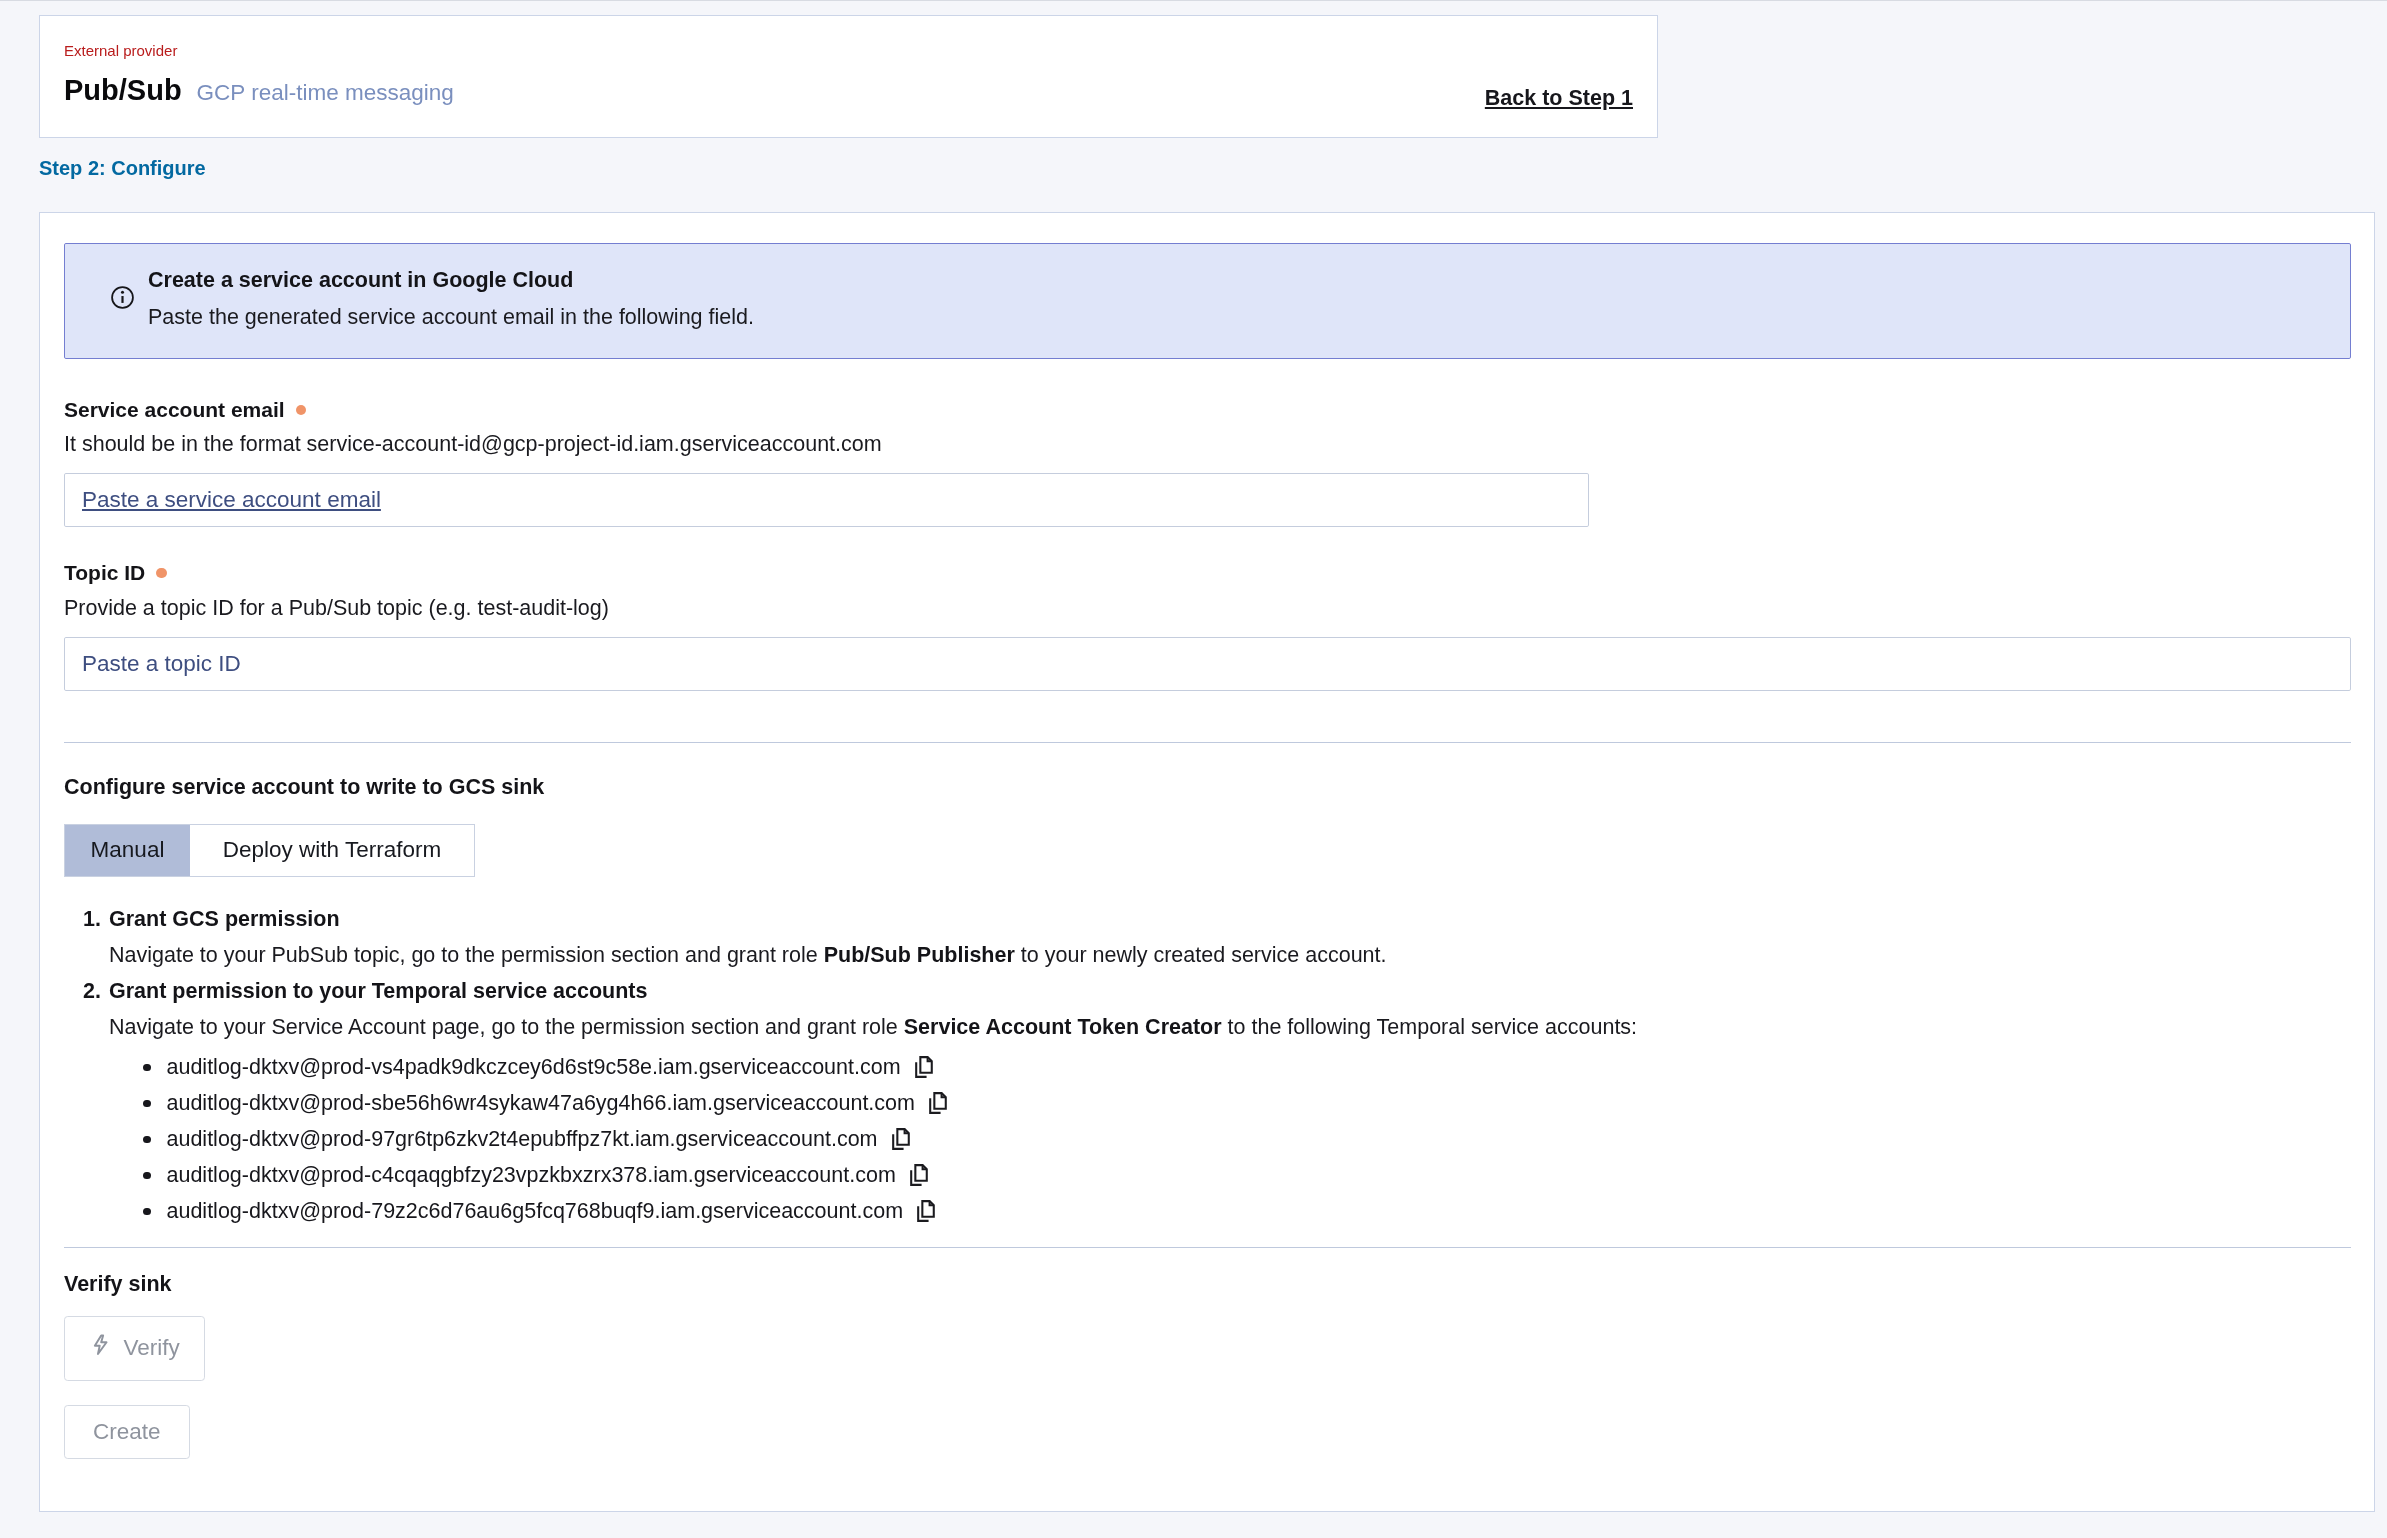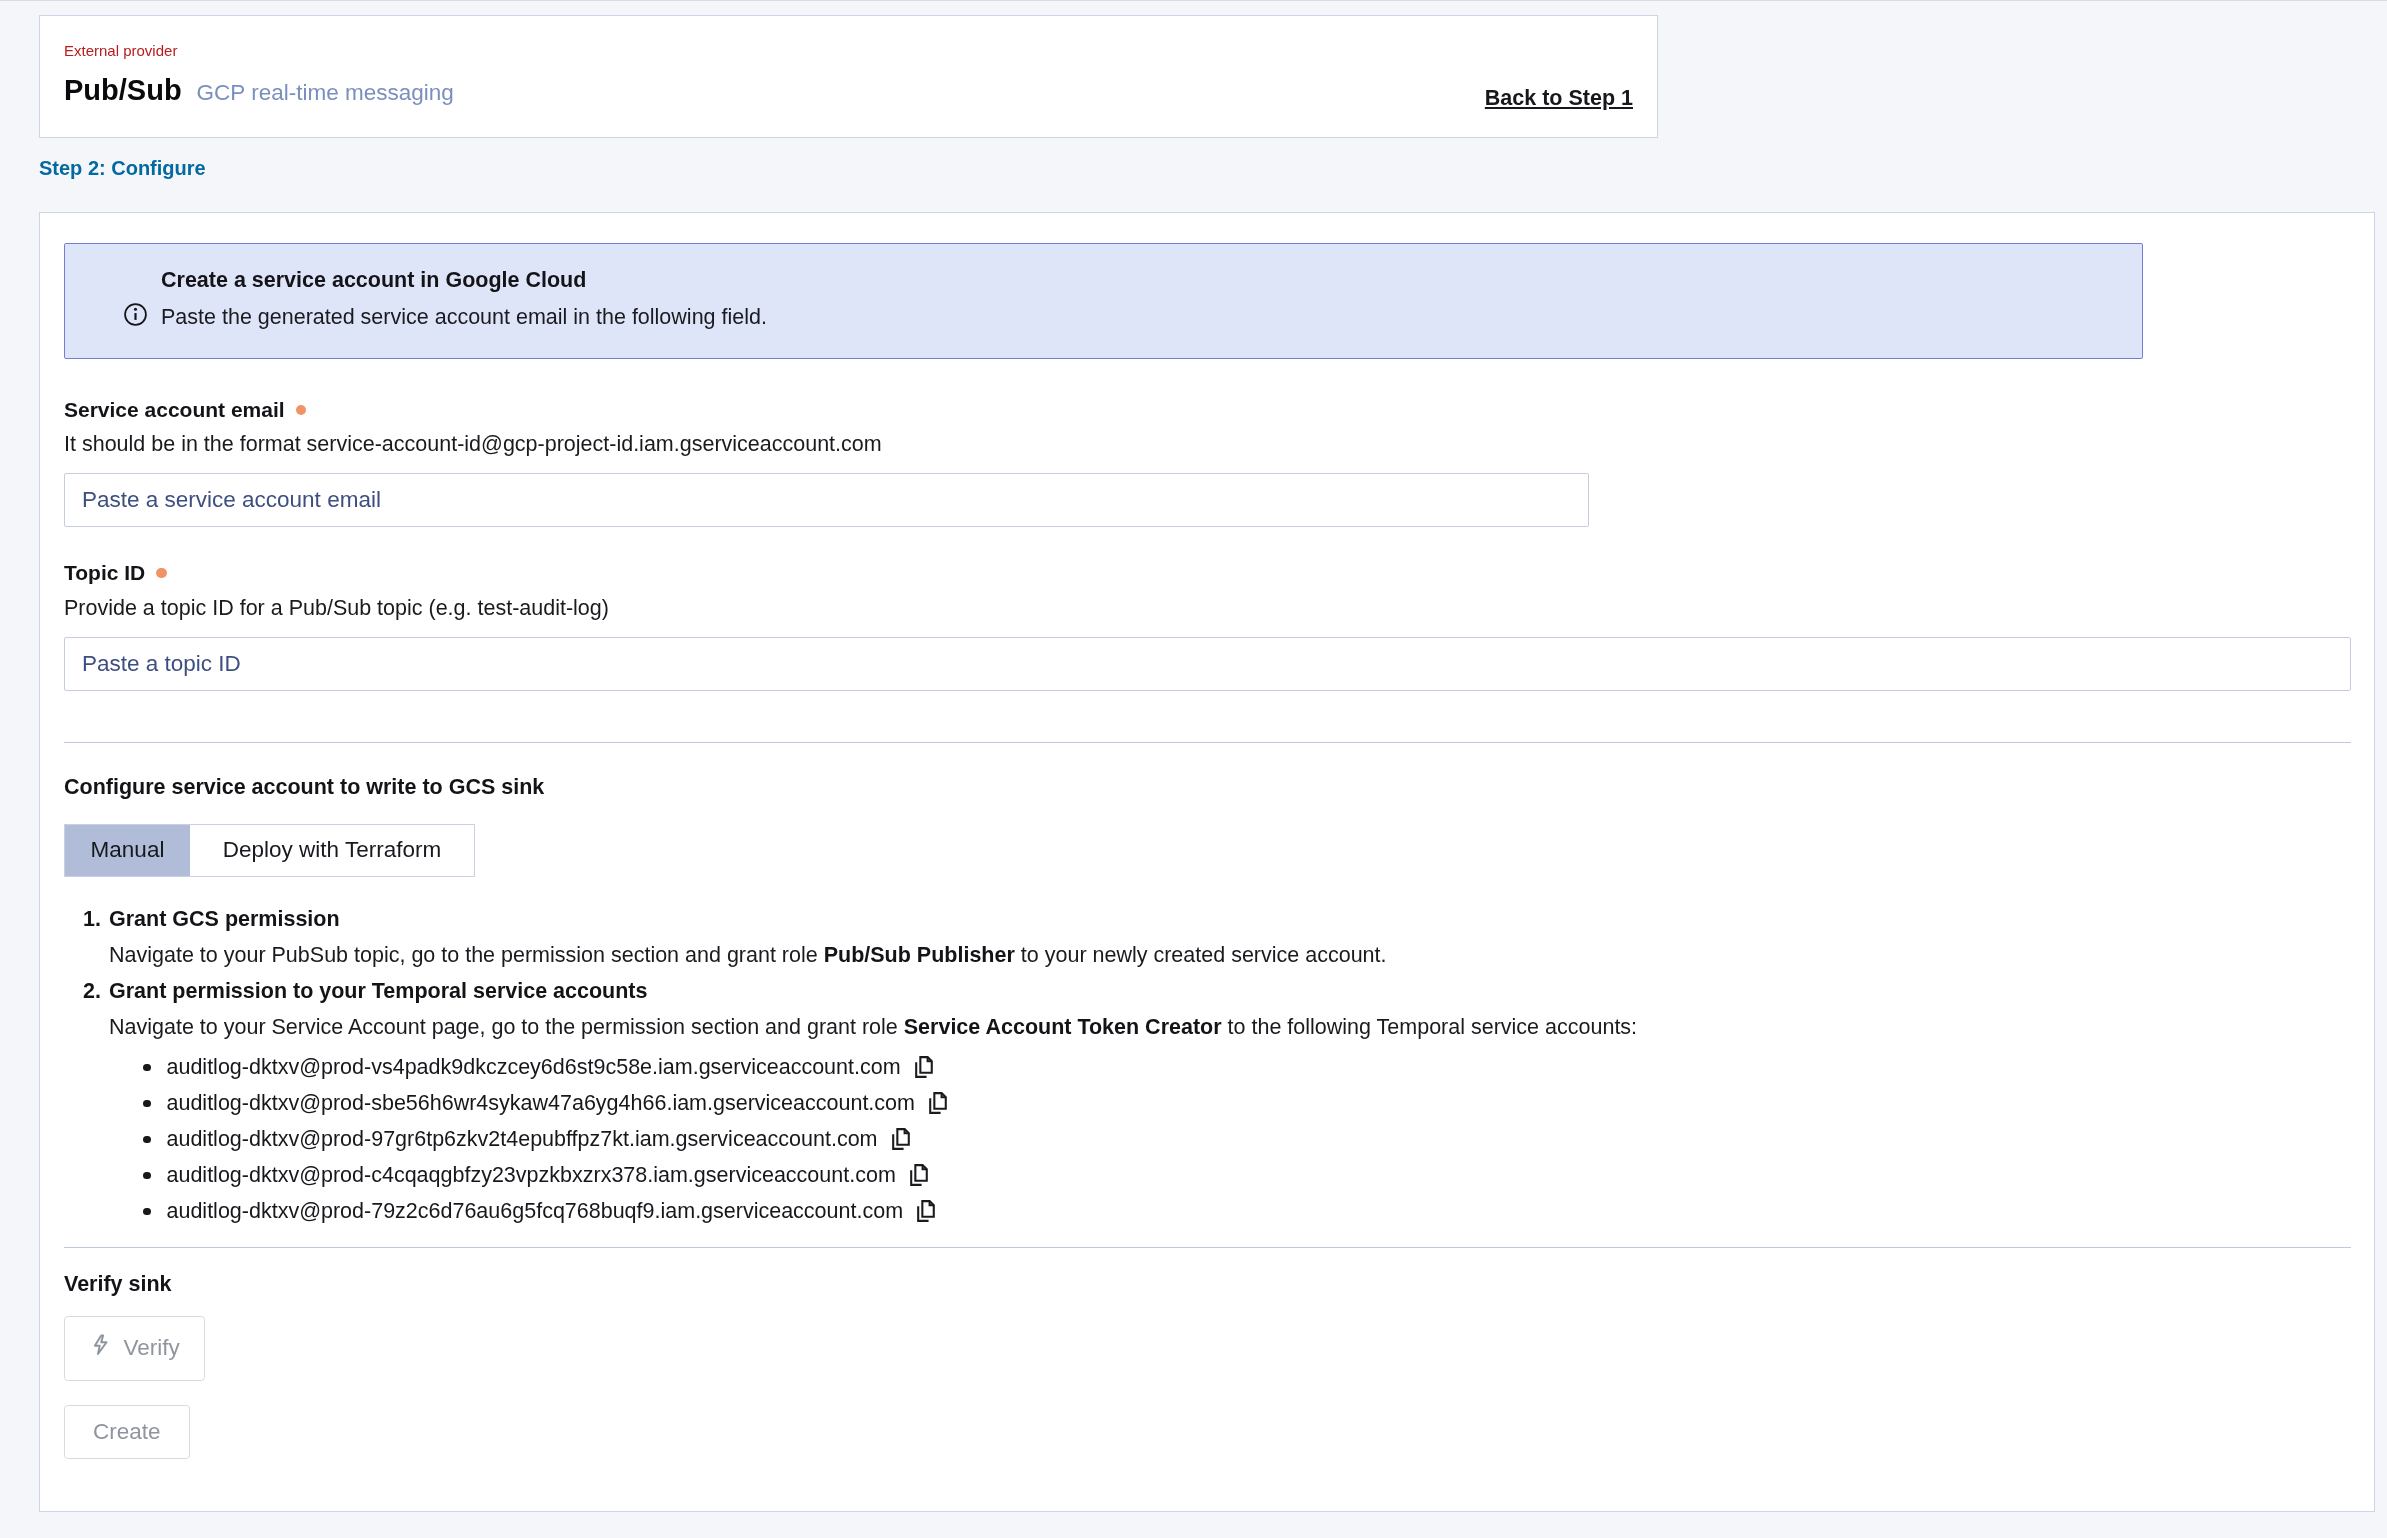--- a/index.html
+++ b/index.html
@@ -48,27 +48,27 @@
     margin: 32px 0 0 39px;
     width: 2336px;
     height: 1300px;
     background: #ffffff;
     border: 0.9px solid #ccd5e8;
     padding: 30px 24px 0 24px;
   }
 
   
   .banner {
-    width: 2079px;
+    width: 2287px;
     background: #dfe5f9;
     border: 1.9px solid #747ed1;
     border-radius: 1.9px;
-    padding: 24px 19px 28px 58px;
+    padding: 24px 19px 28px 45px;
     display: flex;
-    align-items: flex-end;
+    align-items: center;
     gap: 13px;
   }
   .banner svg { margin-top: 0.9px; flex: 0 0 auto; }
   .banner-title { font-size: 21.5px; font-weight: 700; color: #141418; }
   .banner-body  { font-size: 21.5px; color: #1a1a1f; margin-top: 12px; }
 
   
   .field { margin-top: 39px; }
   .field.second { margin-top: 34px; }
   .label-row { display: flex; align-items: center; gap: 11.2px; }
@@ -85,21 +85,21 @@
     border: 0.9px solid #c5cddd;
     border-radius: 1.9px;
     background: #ffffff;
     font-family: "Liberation Sans", sans-serif;
     font-size: 22.5px;
     color: #3e4e80;
     padding: 0 17px;
     outline: none;
   }
   .text-input::placeholder { color: #3e4e80; opacity: 1; }
-  .input-email { width: 1525px; }
+  .input-email { width: 1525px; text-decoration: underline; }
   .input-topic { width: 2287px; }
 
   .divider { margin-top: 51px; border: none; border-top: 0.9px solid #bfc9dd; width: 2287px; }
   .divider.second { margin-top: 17px; }
 
   
   .section-title { margin-top: 32px; font-size: 21.5px; font-weight: 700; color: #141418; }
 
   .tabs {
     margin-top: 24px;

